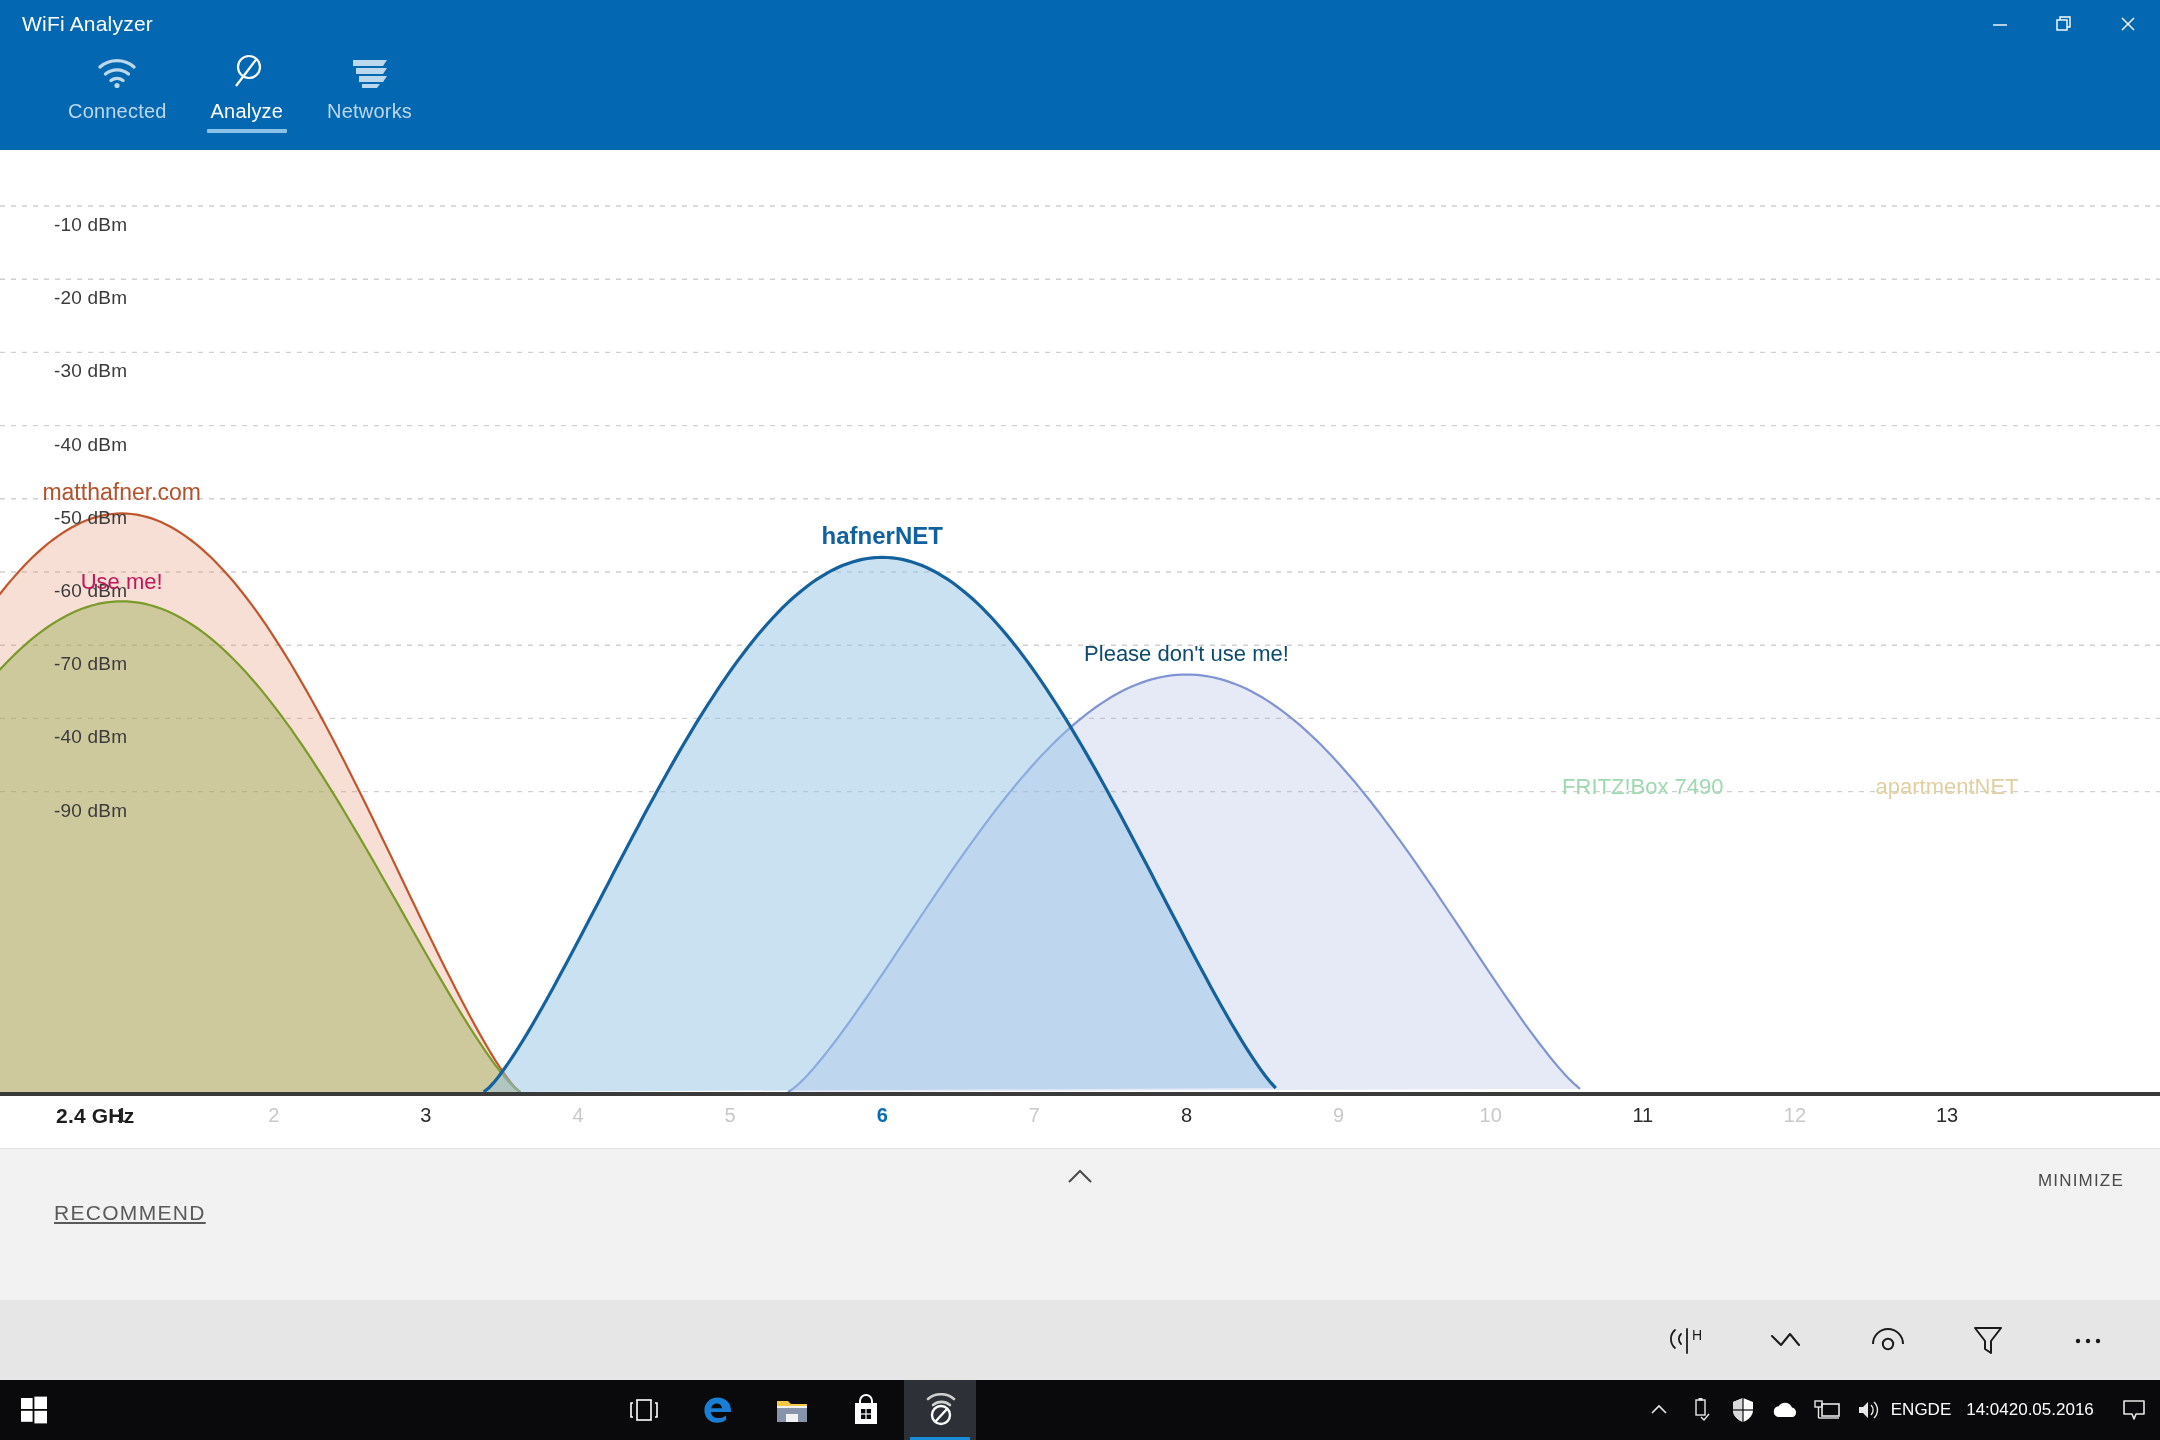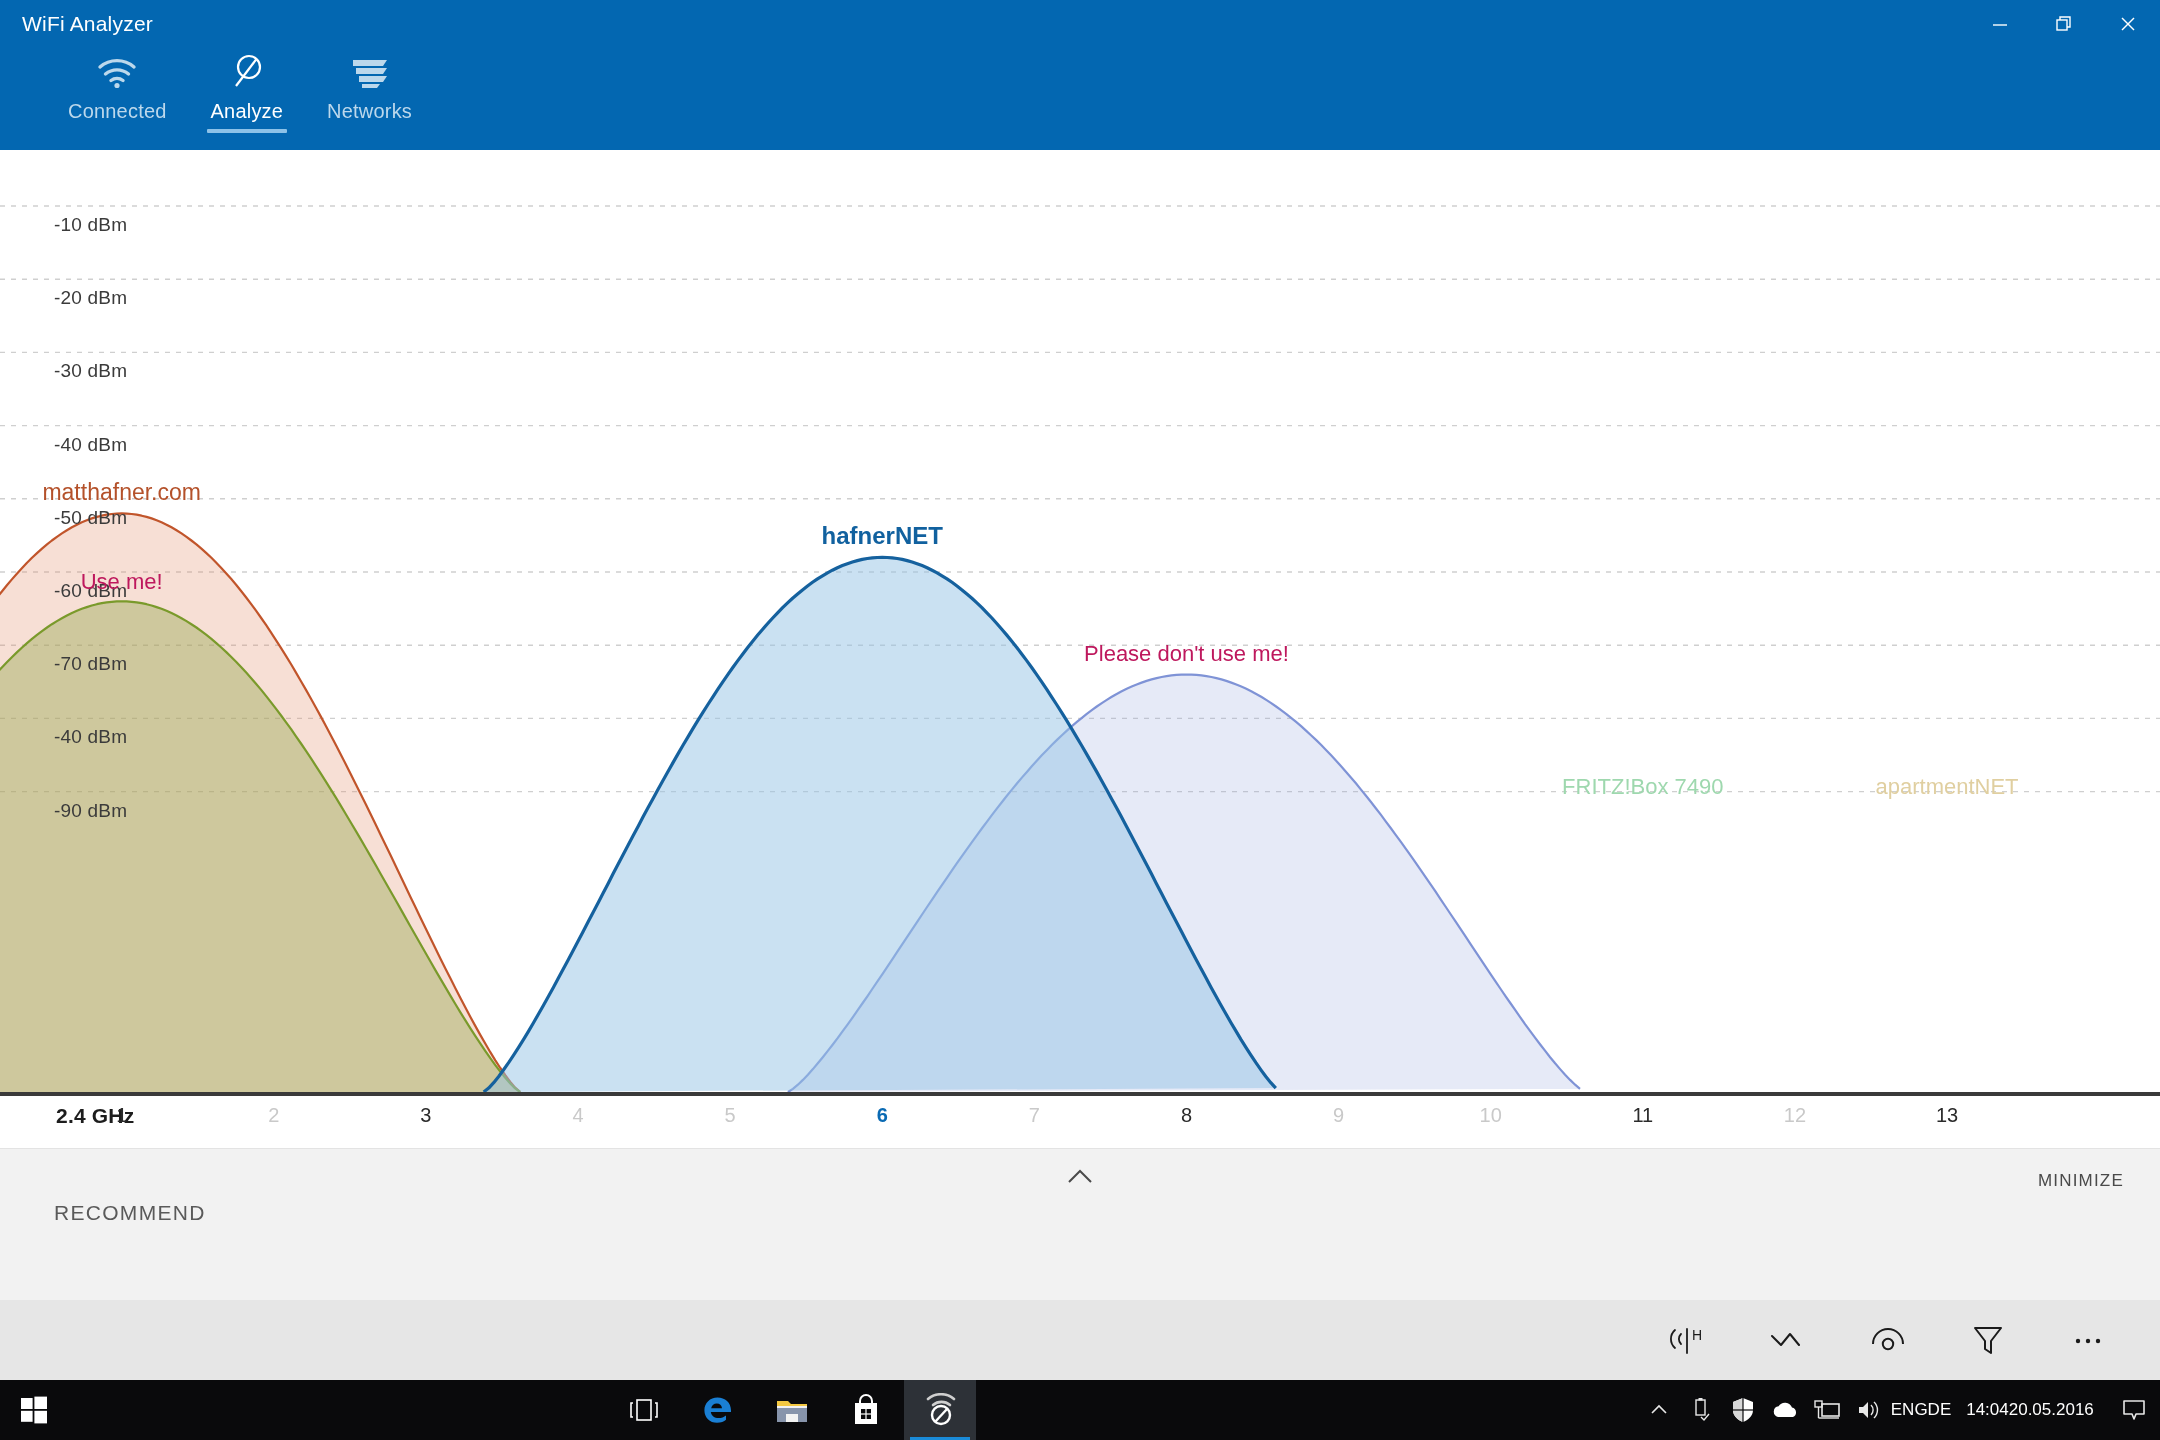--- a/index.html
+++ b/index.html
@@ -74,21 +74,21 @@
   }
   .rec-chevron {
     position:absolute; left:1080px; top:14px; transform:translateX(-50%);
     width:44px; height:28px; display:flex; align-items:center; justify-content:center;
   }
   .minimize-label {
     position:absolute; right:36px; top:22px; font-size:17px; color:#4a4a4a;
     letter-spacing:1.2px;
   }
   .rec-title {
-    position:absolute; left:54px; top:52px; font-size:21px; color:#5a5a5a; letter-spacing:1.3px;
+    position:absolute; left:54px; top:52px; font-size:21px; color:#5a5a5a; letter-spacing:1.3px;text-decoration:underline;
   }
   .rec-row { position:absolute; left:54px; top:106px; display:flex; align-items:flex-end;margin-top:48px; }
   .rec-ch { font-size:16px; color:#3b3b3b; letter-spacing:.6px; width:60px; }
   .rec-num { font-size:24px; color:#1d1d1d; width:66px; }
   .stars { display:flex; gap:0px; margin-left:10px; }
   .stars svg { display:block; }
 
   
   .appbar {
     position:absolute; left:0; top:1300px; width:2160px; height:80px;
@@ -250,21 +250,21 @@
         <div class="ylabel" style="left: 54px; top: 356.8px;">-50 dBm</div>
         <div class="ylabel" style="left: 54px; top: 430px;">-60 dBm</div>
         <div class="ylabel" style="left: 54px; top: 503.2px;">-70 dBm</div>
         <div class="ylabel" style="left: 54px; top: 576.4px;">-40 dBm</div>
         <div class="ylabel" style="left: 54px; top: 649.6px;">-90 dBm</div>
       </div>
     <div id="netlabels">
         <div class="net-label" style="color: rgb(180, 81, 42); font-size: 23px; left: 121.69px; top: 329.44px; transform: translateX(-50%);">matthafner.com</div>
         <div class="net-label" style="color: #be185d; font-size: 22px; left: 121.69px; top: 419.28px; transform: translateX(-50%);">Use me!</div>
         <div class="net-label" style="color: rgb(17, 97, 159); font-size: 24px; font-weight: bold; left: 882.254px; top: 372.36px; transform: translateX(-50%);">hafnerNET</div>
-        <div class="net-label" style="color: #be185d; font-size: 22px; left: 1186.48px; top: 491.48px; transform: translateX(-50%);">Please don't use me!</div>
+        <div class="net-label" style="color: #0c4a6e; font-size: 22px; left: 1186.48px; top: 491.48px; transform: translateX(-50%);">Please don't use me!</div>
         <div class="net-label" style="color: rgb(158, 216, 174); font-size: 22px; left: 1642.82px; top: 624.24px; transform: translateX(-50%);">FRITZ!Box 7490</div>
         <div class="net-label" style="color: rgb(224, 207, 160); font-size: 22px; left: 1947.04px; top: 624.24px; transform: translateX(-50%);">apartmentNET</div>
       </div>
   </div>
 
   <div class="axis-line"></div>
   <div class="xaxis">
     <div class="ghz-label">2.4 GHz</div>
     <div id="xticks">
         <div class="ch-tick dark" style="left: 121.69px;">1</div>

